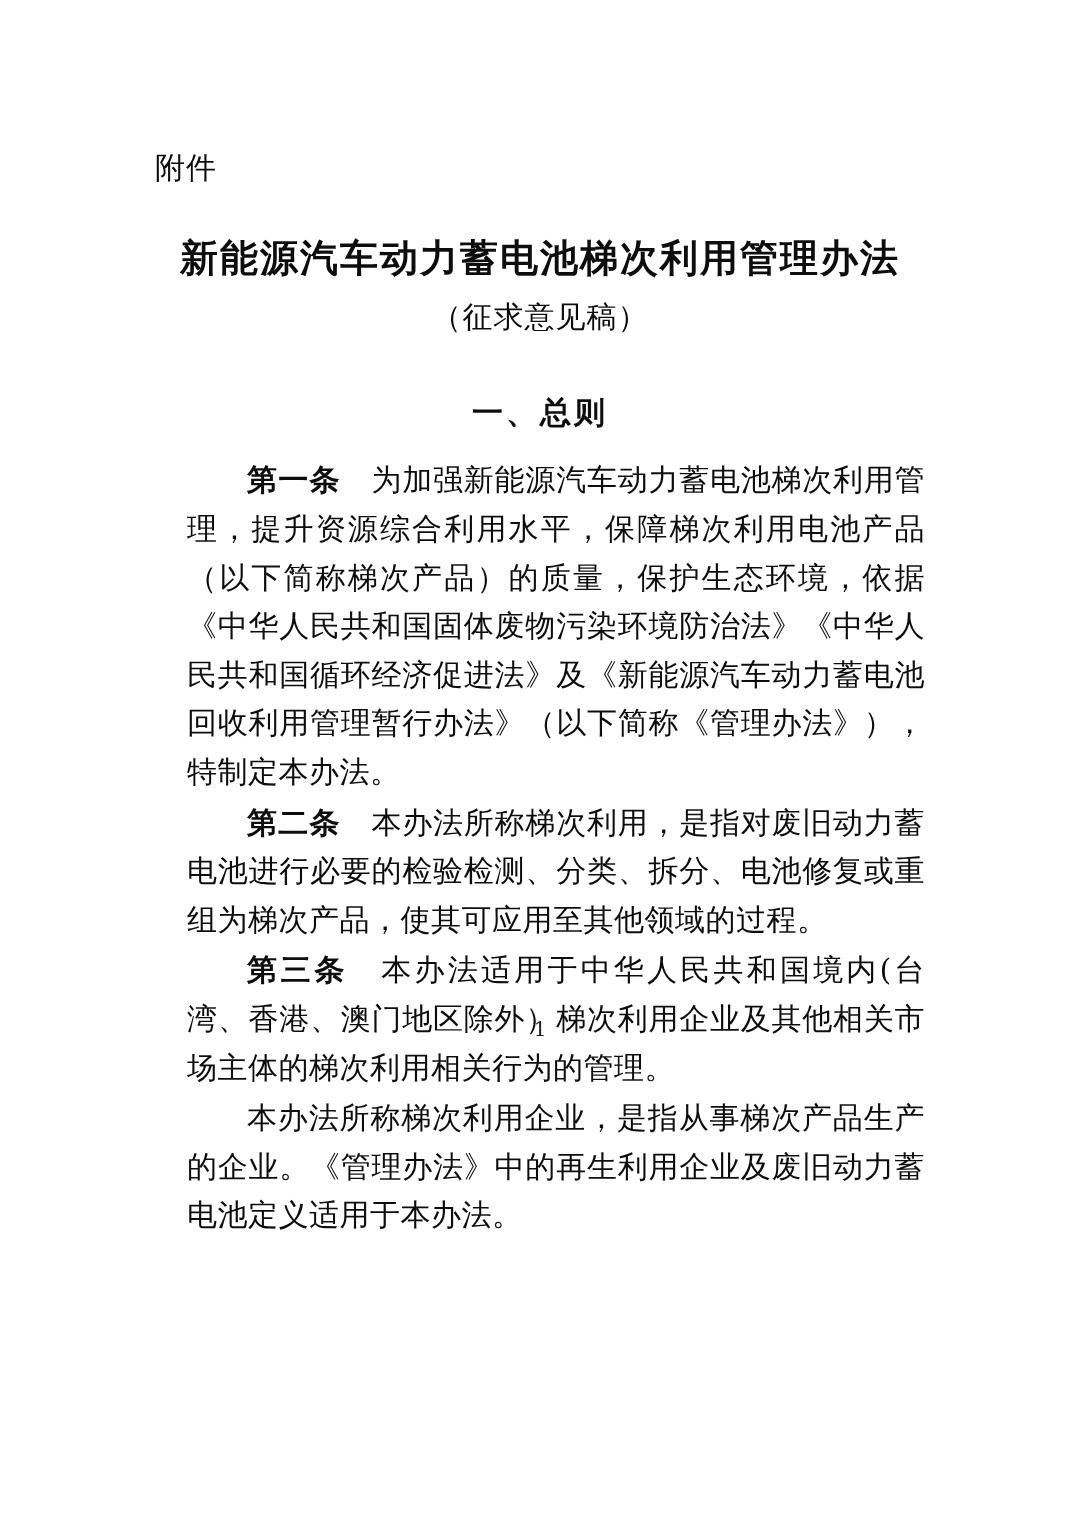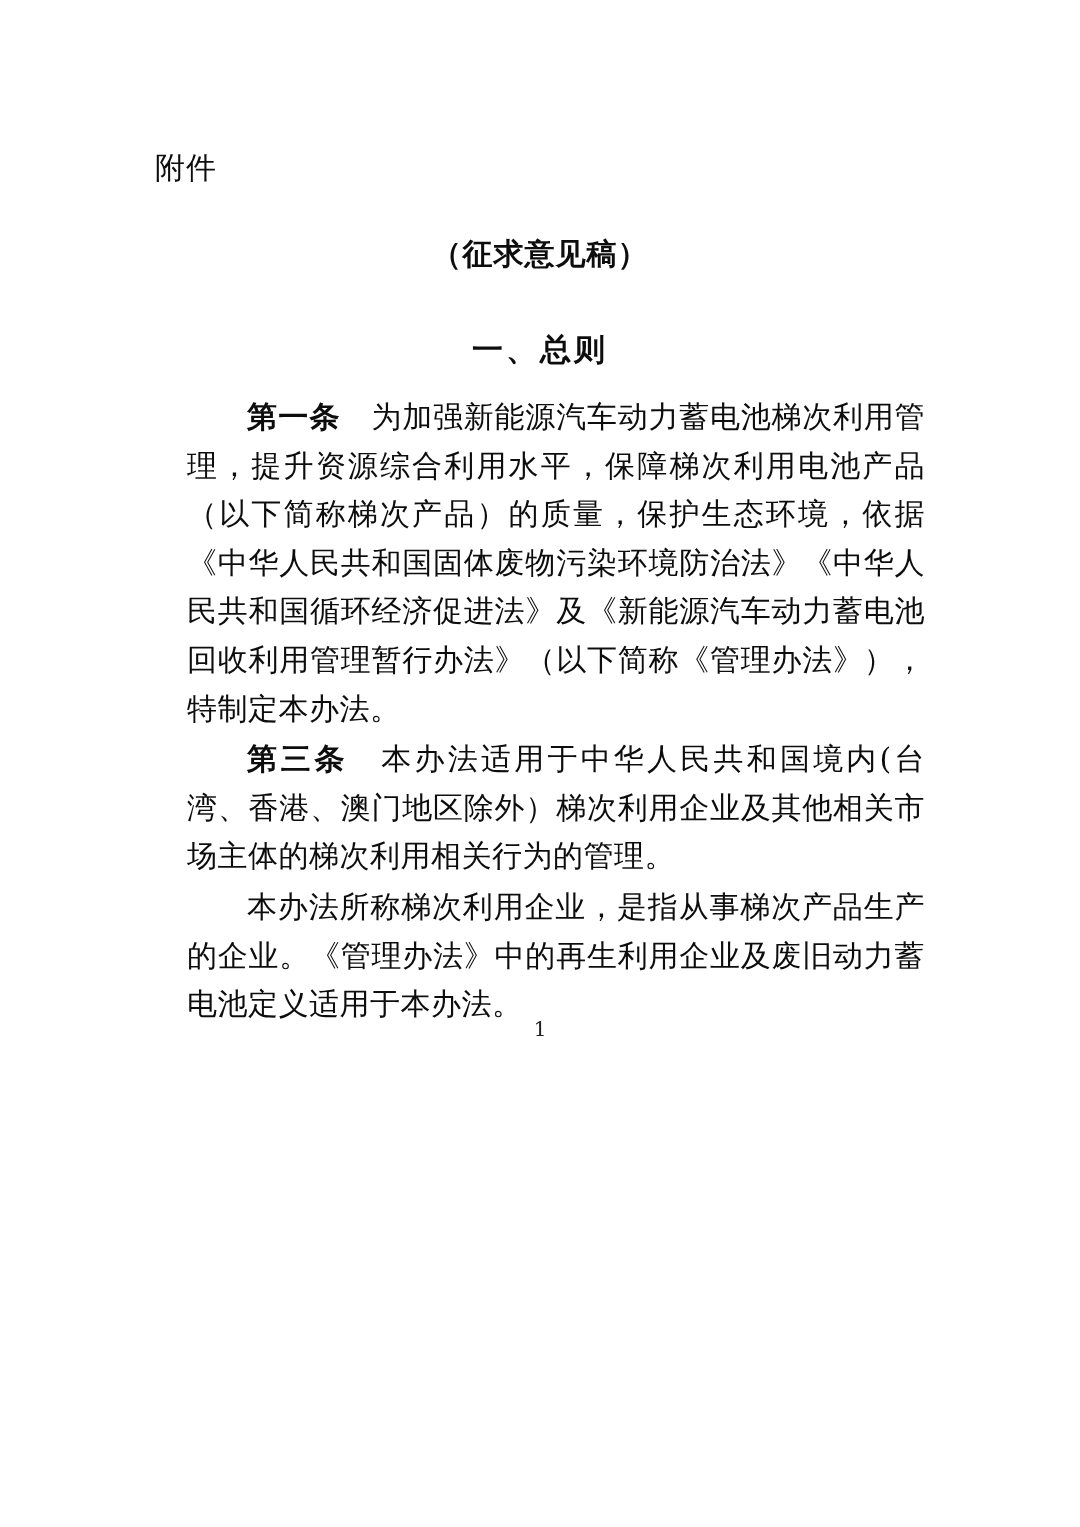--- a/index.html
+++ b/index.html
@@ -36,21 +36,20 @@
     line-height: 1.3;
     margin: 0 0 14px 0;
     font-family: "DejaVu Sans", "Liberation Sans", sans-serif;
   }
   .doc-subtitle {
     text-align: center;
     font-size: 30px;
     letter-spacing: 1px;
     line-height: 1.3;
     margin: 0 0 56px 0;
-    font-weight: bold;
   }
   .section-heading {
     text-align: center;
     font-size: 31px;
     font-weight: bold;
     letter-spacing: 3px;
     margin: 0 0 22px 0;
     font-family: Liberation Mono, monospace;
   }
   .para {
@@ -79,29 +78,33 @@
     color: #222;
   }
 </style>
 </head>
 <body>
 
 <div class="page">
 
   <div class="attachment-label">附件</div>
 
+  <h1 class="doc-title">新能源汽车动力蓄电池梯次利用管理办法</h1>
 
   <div class="doc-subtitle">（征求意见稿）</div>
 
   <h2 class="section-heading">一、总则</h2>
 
   <p class="para indent">
     <span class="art-label">第一条</span><span>　为加强新能源汽车动力蓄电池梯次利用管理，提升资源综合利用水平，保障梯次利用电池产品（以下简称梯次产品）的质量，保护生态环境，依据《中华人民共和国固体废物污染环境防治法》《中华人民共和国循环经济促进法》及《新能源汽车动力蓄电池回收利用管理暂行办法》（以下简称《管理办法》），特制定本办法。</span>
   </p>
 
+  <p class="para indent">
+    <span class="art-label">第二条</span><span>　本办法所称梯次利用，是指对废旧动力蓄电池进行必要的检验检测、分类、拆分、电池修复或重组为梯次产品，使其可应用至其他领域的过程。</span>
+  </p>
 
   <p class="para indent">
     <span class="art-label">第三条</span><span>　本办法适用于中华人民共和国境内(台湾、香港、澳门地区除外）梯次利用企业及其他相关市场主体的梯次利用相关行为的管理。</span>
   </p>
 
   <p class="para indent">
     <span class="art-label"></span><span>本办法所称梯次利用企业，是指从事梯次产品生产的企业。《管理办法》中的再生利用企业及废旧动力蓄电池定义适用于本办法。</span>
   </p>
 
   <div class="page-number">1</div>

